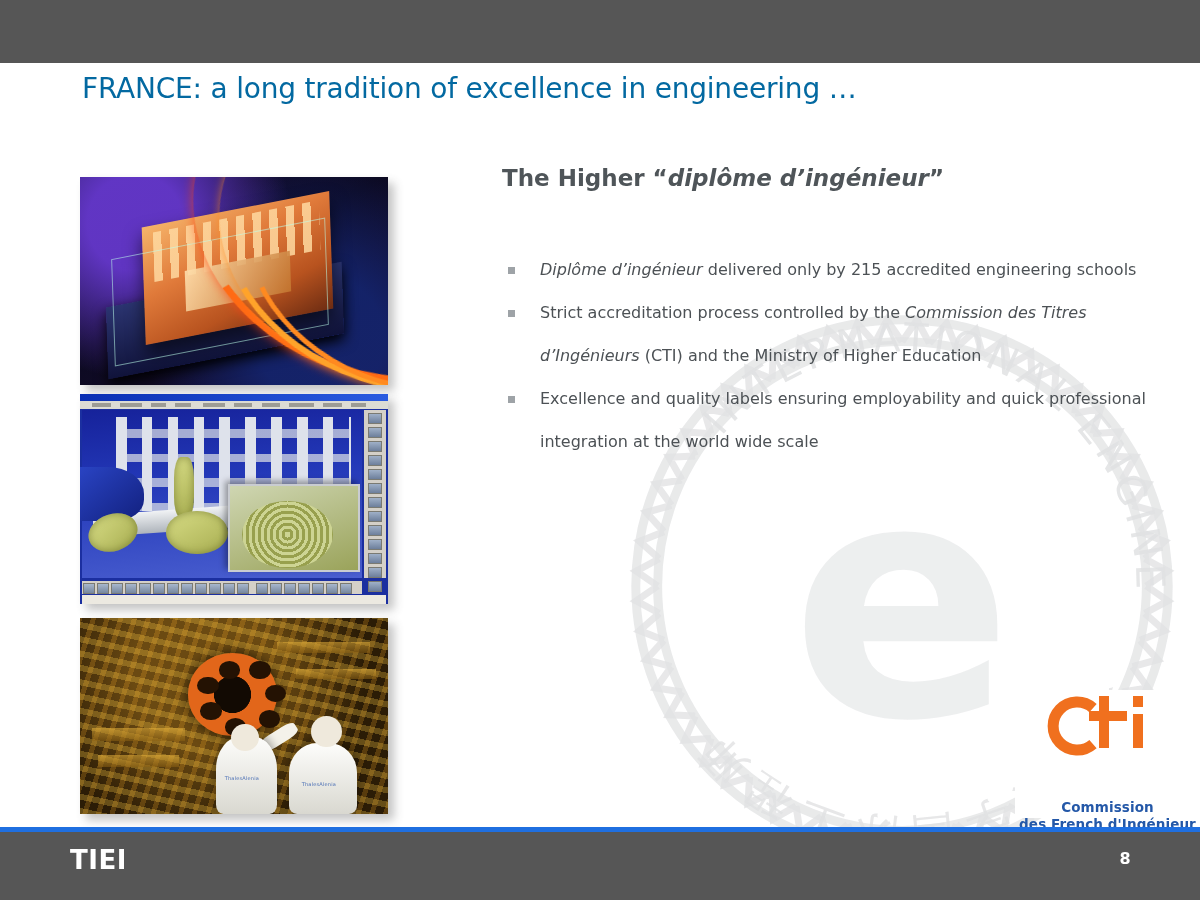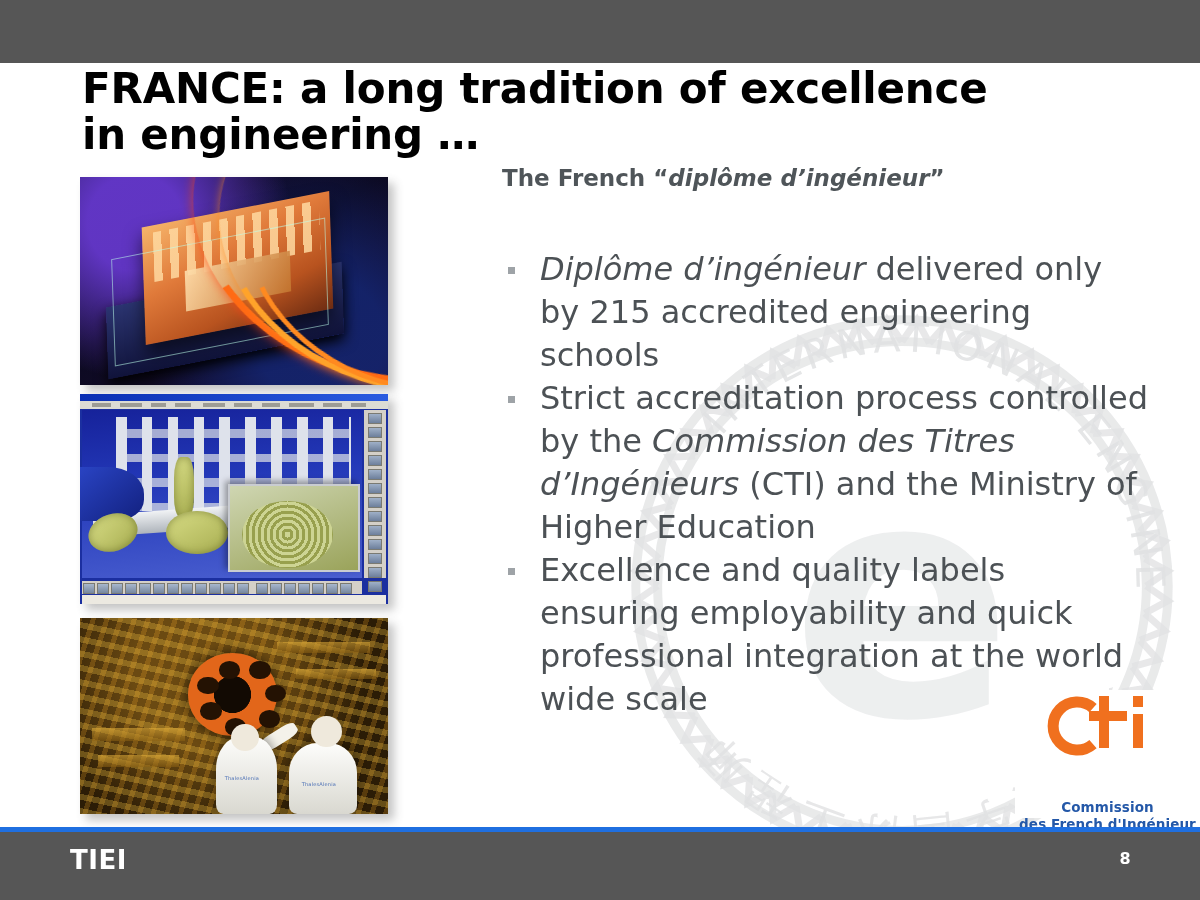--- a/index.html
+++ b/index.html
@@ -17,21 +17,21 @@
   
   .watermark{
     position:absolute;left:604px;top:286px;width:596px;height:600px;
     opacity:.55;pointer-events:none;
   }
   .watermark svg{display:block;width:100%;height:100%;}
 
   
   .title{
     position:absolute;left:82px;top:66px;width:940px;
-    font-size:42px;line-height:46px;font-weight:bold;color:#000000;
+    font-size:28px;line-height:46px;font-weight:normal;color:#0369a1;
     letter-spacing:-0.2px;
   }
 
   
   .photo{
     position:absolute;left:80px;width:308px;height:208px;
     box-shadow:6px 6px 9px rgba(60,60,60,.30);
     overflow:hidden;background:#111;
   }
   #photo-chip{top:177px;}
@@ -138,21 +138,21 @@
 
   
   .subhead{
     position:absolute;left:502px;top:163px;width:660px;
     font-size:23px;font-weight:bold;color:#4f5559;line-height:30px;
   }
   .subhead i{font-style:italic;}
 
   .bullets{position:absolute;left:502px;top:248px;width:648px;}
   .bullet{position:relative;padding-left:38px;margin-bottom:0;
-    font-size:32px;line-height:43px;color:#4c5155;}
+    font-size:16px;line-height:43px;color:#4c5155;}
   .bullet::before{
     content:"";position:absolute;left:6px;top:19px;width:7px;height:7px;background:#9ea3a7;
   }
   .bullet i{font-style:italic;}
 
   
   .ctibox{position:absolute;left:1015px;top:690px;width:185px;height:128px;background:#fff;}
   .cti-mark{position:absolute;left:0;right:0;top:4px;height:62px;text-align:center;}
   .cti-mark svg{display:block;margin:0 auto;}
   .cti-l1,.cti-l2{position:absolute;left:0;right:0;text-align:center;
@@ -289,21 +289,21 @@
       <div class="worker w1"></div>
       <div class="worker w2"></div>
       <div class="head h1"></div>
       <div class="head h2"></div>
       <div class="logo-txt lt1">ThalesAlenia</div>
       <div class="logo-txt lt2">ThalesAlenia</div>
     </div>
   </div>
 
   <div class="subhead">
-    <span>The French “</span><i>diplôme d’ingénieur</i><span>”</span>
+    <span>The Higher “</span><i>diplôme d’ingénieur</i><span>”</span>
   </div>
 
   <div class="bullets">
     <div class="bullet">
       <i>Diplôme d’ingénieur</i><span> delivered only by 215 accredited engineering schools</span>
     </div>
     <div class="bullet">
       <span>Strict accreditation process controlled by the </span><i>Commission des Titres d’Ingénieurs</i><span>  (CTI) and the Ministry of Higher Education</span>
     </div>
     <div class="bullet">Excellence and quality labels ensuring employability and quick professional integration at the world wide scale</div>

